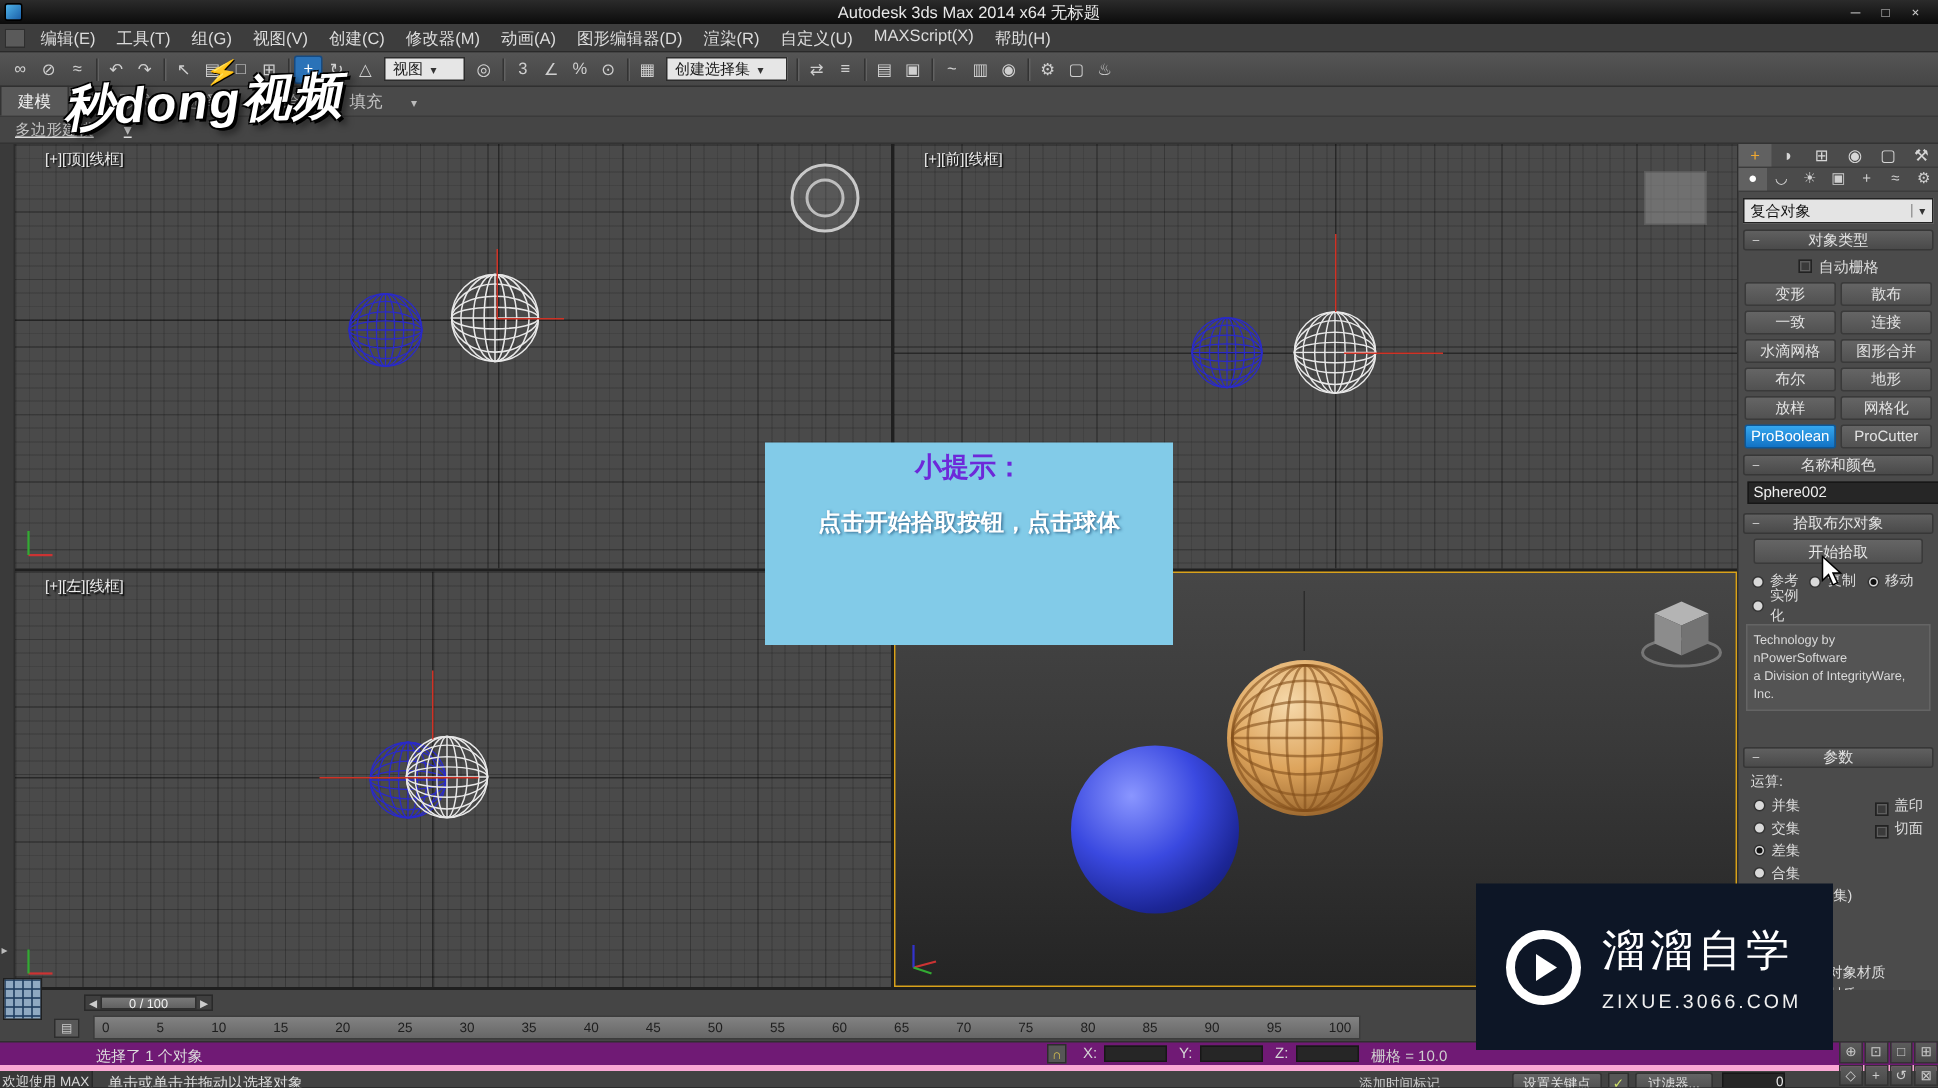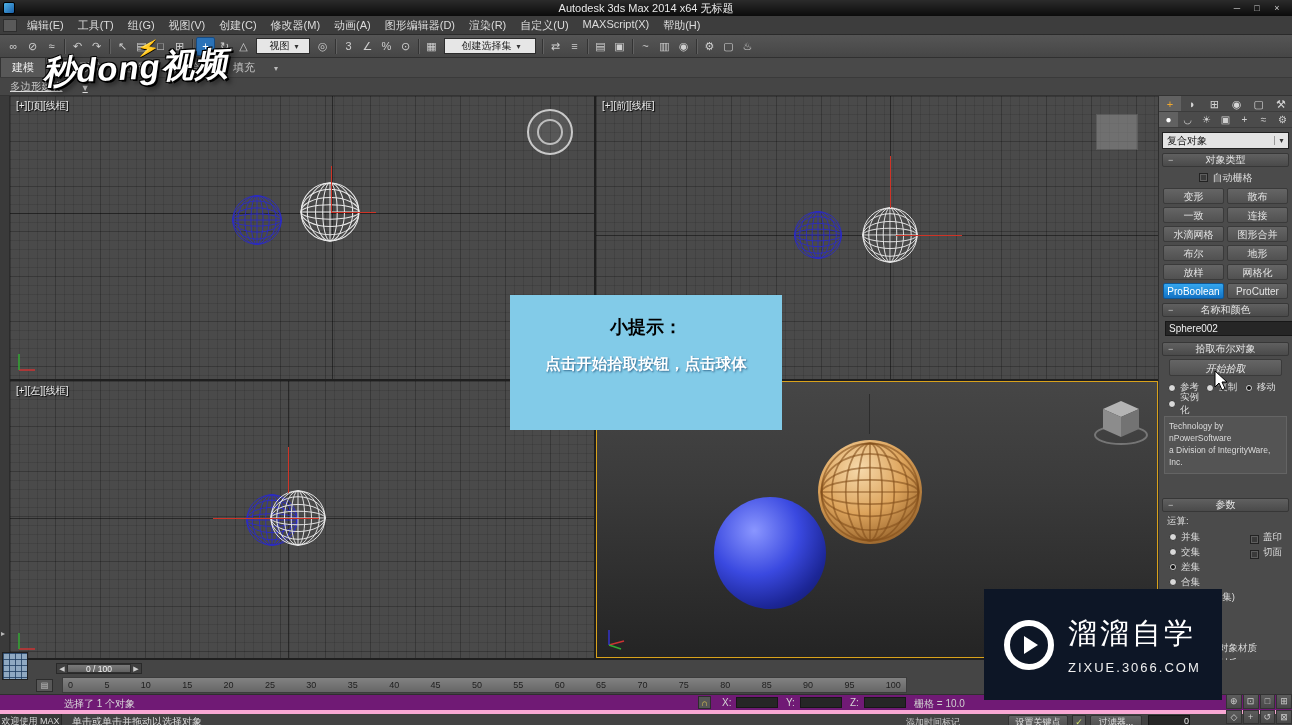--- a/index.html
+++ b/index.html
@@ -18,21 +18,21 @@
   .menubar{position:absolute;left:0;top:16px;width:100%;height:19px;background:#3d3d3d;border-bottom:1px solid #2a2a2a;display:flex;align-items:center;z-index:10;}
   .menu-icon{width:14px;height:13px;margin:0 3px;background:#5a5a5a;border:1px solid #2e2e2e;}
   .menu-item{padding:0 7px;font-size:11px;color:#dcdcdc;white-space:nowrap;}
 
   
   .toolbar{position:absolute;left:0;top:35px;width:100%;height:23px;background:linear-gradient(#555,#464646);border-bottom:1px solid #303030;display:flex;align-items:center;padding:0 4px;z-index:10;}
   .tbtn{width:19px;height:19px;display:flex;align-items:center;justify-content:center;font-size:11px;color:#cfcfcf;border:1px solid transparent;border-radius:2px;flex:none;}
   .tbtn.active{background:#2a72b8;color:#fff;border-color:#174a80;}
   .tsep{width:1px;height:15px;background:#333;box-shadow:1px 0 0 #616161;margin:0 3px;flex:none;}
   .tgroup{display:flex;align-items:center;}
-  .tselect{height:16px;background:#e6e6e6;color:#1a1a1a;font-size:10px;display:flex;align-items:center;border:1px solid #2c2c2c;padding:0 3px 0 5px;margin:0 3px;flex:none;justify-content:center;}
+  .tselect{height:16px;background:#e6e6e6;color:#1a1a1a;font-size:10px;display:flex;align-items:center;border:1px solid #2c2c2c;padding:0 3px 0 5px;margin:0 3px;flex:none;}
   .tselect .caret{margin-left:5px;font-size:8px;color:#333;}
 
   
   .ribbon{position:absolute;left:0;top:58px;width:100%;height:20px;background:#494949;border-bottom:1px solid #3a3a3a;display:flex;align-items:flex-end;z-index:5;}
   .ribbon-tab{padding:2px 11px;font-size:11px;color:#c6c6c6;}
   .ribbon-tab.selected{background:#585858;color:#efefef;border:1px solid #333;border-bottom:none;}
   .ribbon-caret{font-size:8px;color:#bbb;padding:4px 8px;}
   .subribbon{position:absolute;left:0;top:78px;width:100%;height:18px;background:#454545;border-bottom:1px solid #333;display:flex;align-items:center;z-index:5;text-decoration:underline;}
   .subribbon span{padding:0 10px;font-size:10.5px;color:#c2c2c2;}
 
@@ -52,59 +52,59 @@
     background-image:
       repeating-linear-gradient(to right, rgba(0,0,0,.10) 0 1px, transparent 1px 9px),
       repeating-linear-gradient(to bottom, rgba(0,0,0,.10) 0 1px, transparent 1px 9px),
       repeating-linear-gradient(to right, rgba(0,0,0,.16) 0 1px, transparent 1px 45px),
       repeating-linear-gradient(to bottom, rgba(0,0,0,.16) 0 1px, transparent 1px 45px);}
   #vp-tl{left:0;top:0;width:584px;height:283px;}
   #vp-tr{left:586px;top:0;width:562px;height:283px;}
   #vp-bl{left:0;top:285px;width:584px;height:277px;}
   #vp-br{left:586px;top:285px;width:562px;height:277px;border:1px solid #d9a21b;
     background-image:none;background:linear-gradient(#464646 0%,#3a3a3a 40%,#242424 100%);}
-  .vp-label{position:absolute;left:6px;top:3px;font-size:10px;color:#ececec;text-shadow:1px 1px 1px #000;z-index:6;}
+  .vp-label{position:absolute;left:20px;top:3px;font-size:10px;color:#ececec;text-shadow:1px 1px 1px #000;z-index:6;}
   .origin-h{position:absolute;left:0;right:0;height:1px;background:rgba(0,0,0,.45);}
   .origin-v{position:absolute;top:0;bottom:0;width:1px;background:rgba(0,0,0,.45);}
   .gizmo-h{position:absolute;height:1px;background:#cf3326;z-index:4;}
   .gizmo-v{position:absolute;width:1px;background:#cf3326;z-index:4;}
   .ws{position:absolute;z-index:3;}
   .ws.blue{color:#2a2ac8;}
   .ws.white{color:#e8e8e8;}
   .ws.tan{color:rgba(130,78,26,.6);}
   .tripod{position:absolute;left:6px;bottom:6px;z-index:5;}
   .sphere-shaded{position:absolute;border-radius:50%;z-index:3;}
   #sphere-blue{background:radial-gradient(circle at 36% 30%, #8a96ff 0%, #3a49e0 42%, #1c2697 72%, #0f1550 100%);}
   #sphere-tan{background:radial-gradient(circle at 40% 28%, #f6d9ab 0%, #dda45c 45%, #9a662d 80%, #6d4418 100%);}
   .viewcube{position:absolute;z-index:5;}
 
   
   .tooltip{position:absolute;left:510px;top:295px;width:272px;height:135px;background:#82cbe8;z-index:40;text-align:center;}
-  .tooltip .tt-title{margin-top:20px;font-size:18px;font-weight:bold;color:#000000;}
+  .tooltip .tt-title{margin-top:4px;font-size:18px;font-weight:bold;color:#6d28d9;}
   .tooltip .tt-body{margin-top:15px;font-size:15.5px;font-weight:bold;color:#fff;text-shadow:1px 1px 2px rgba(30,80,120,.8);padding:0 4px;}
 
   
   .cmd-panel{position:absolute;left:1158px;top:96px;width:134px;height:597px;background:#4b4b4b;border-left:1px solid #2e2e2e;font-size:10px;z-index:8;}
   .cp-tabs,.cp-cats{display:flex;height:16px;border-bottom:1px solid #3c3c3c;}
   .cp-tab{flex:1;text-align:center;line-height:16px;font-size:11px;color:#d6d6d6;}
   .cp-tab.active{background:#616161;color:#f0a830;}
   .cp-cat{flex:1;text-align:center;line-height:16px;font-size:10px;color:#cfcfcf;}
   .cp-cat.active{background:#616161;color:#fff;}
   .cp-select{margin:4px 3px;height:17px;background:#e4e4e4;color:#111;display:flex;align-items:center;border:1px solid #222;padding-left:4px;font-size:10px;}
   .dd-caret{margin-left:auto;width:14px;text-align:center;color:#333;border-left:1px solid #999;font-size:8px;}
   .rollout-h{margin:4px 3px 3px;height:14px;background:linear-gradient(#606060,#4a4a4a);border:1px solid #373737;border-radius:2px;color:#e2e2e2;font-size:10px;display:flex;align-items:center;justify-content:center;position:relative;}
   .rollout-h .minus{position:absolute;left:5px;font-size:9px;color:#ccc;}
   .autogrid{display:flex;align-items:center;justify-content:center;gap:5px;height:15px;color:#ddd;font-size:10px;}
   .checkbox{width:9px;height:9px;background:#3a3a3a;border:1px solid #222;box-shadow:inset 0 0 0 1px #5e5e5e;flex:none;}
   .btn-grid{display:grid;grid-template-columns:1fr 1fr;gap:3px;margin:3px 4px;}
   .obj-btn{height:16px;line-height:16px;text-align:center;background:linear-gradient(#656565,#515151);border:1px solid #3a3a3a;border-radius:2px;color:#e3e3e3;font-size:10px;overflow:hidden;white-space:nowrap;}
   .obj-btn.active{background:linear-gradient(#35a7ef,#1272c4);color:#fff;border-color:#0e5796;}
   .name-row{display:flex;gap:4px;margin:4px 6px 6px;}
   .name-input{flex:1;height:15px;background:#262626;border:1px solid #171717;color:#f0f0f0;font-size:10px;padding:0 3px;font-family:"Liberation Sans",sans-serif;}
-  .pick-btn{margin:3px 10px 5px;height:17px;line-height:17px;text-align:center;background:linear-gradient(#656565,#515151);border:1px solid #3a3a3a;border-radius:2px;color:#e8e8e8;font-style:italic;}
+  .pick-btn{margin:3px 10px 5px;height:17px;line-height:17px;text-align:center;background:linear-gradient(#656565,#515151);border:1px solid #3a3a3a;border-radius:2px;color:#e8e8e8;}
   .radio-grid{display:grid;grid-template-columns:1fr 1fr 1fr;margin:0 9px;row-gap:3px;}
   .radio-item{display:flex;align-items:center;gap:4px;color:#ddd;font-size:9.5px;height:13px;}
   .radio{width:8px;height:8px;border-radius:50%;background:#d9d9d9;border:1px solid #333;position:relative;flex:none;}
   .radio.sel::after{content:"";position:absolute;left:1px;top:1px;width:4px;height:4px;background:#111;border-radius:50%;}
   .infobox{margin:6px 5px;border:1px solid #646464;background:#545454;color:#dadada;font-size:8.5px;line-height:1.4;padding:4px;}
   .group-label{margin:3px 8px 2px;color:#ddd;font-size:9.5px;}
   .param-row{display:flex;align-items:center;gap:4px;height:15px;margin:0 10px;color:#ddd;font-size:9.5px;}
   .param-row .right{margin-left:auto;display:flex;align-items:flex-end;gap:4px;}
 
   
@@ -212,21 +212,21 @@
     <div class="tgroup">
         <div class="tbtn">◎</div>
         <span class="tsep"></span>
         <div class="tbtn">3</div>
         <div class="tbtn">∠</div>
         <div class="tbtn">%</div>
         <div class="tbtn">⊙</div>
         <span class="tsep"></span>
         <div class="tbtn">▦</div>
       </div>
-    <div class="tselect" style="width:92px">
+    <div class="tselect" style="width:81px">
       <span>创建选择集</span>
       <span class="caret">▾</span>
     </div>
     <div class="tgroup">
         <span class="tsep"></span>
         <div class="tbtn">⇄</div>
         <div class="tbtn">≡</div>
         <span class="tsep"></span>
         <div class="tbtn">▤</div>
         <div class="tbtn">▣</div>

